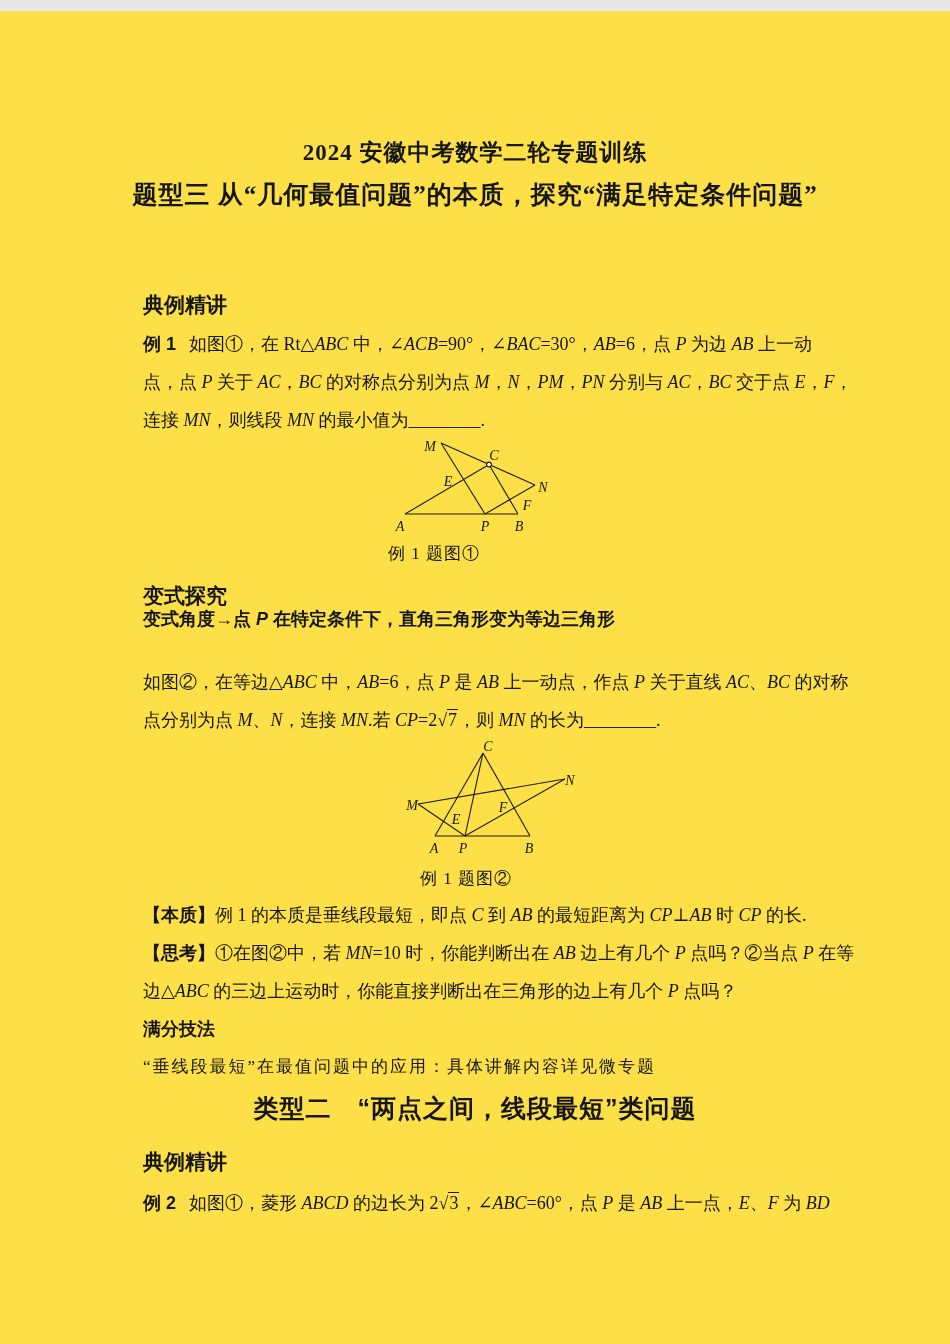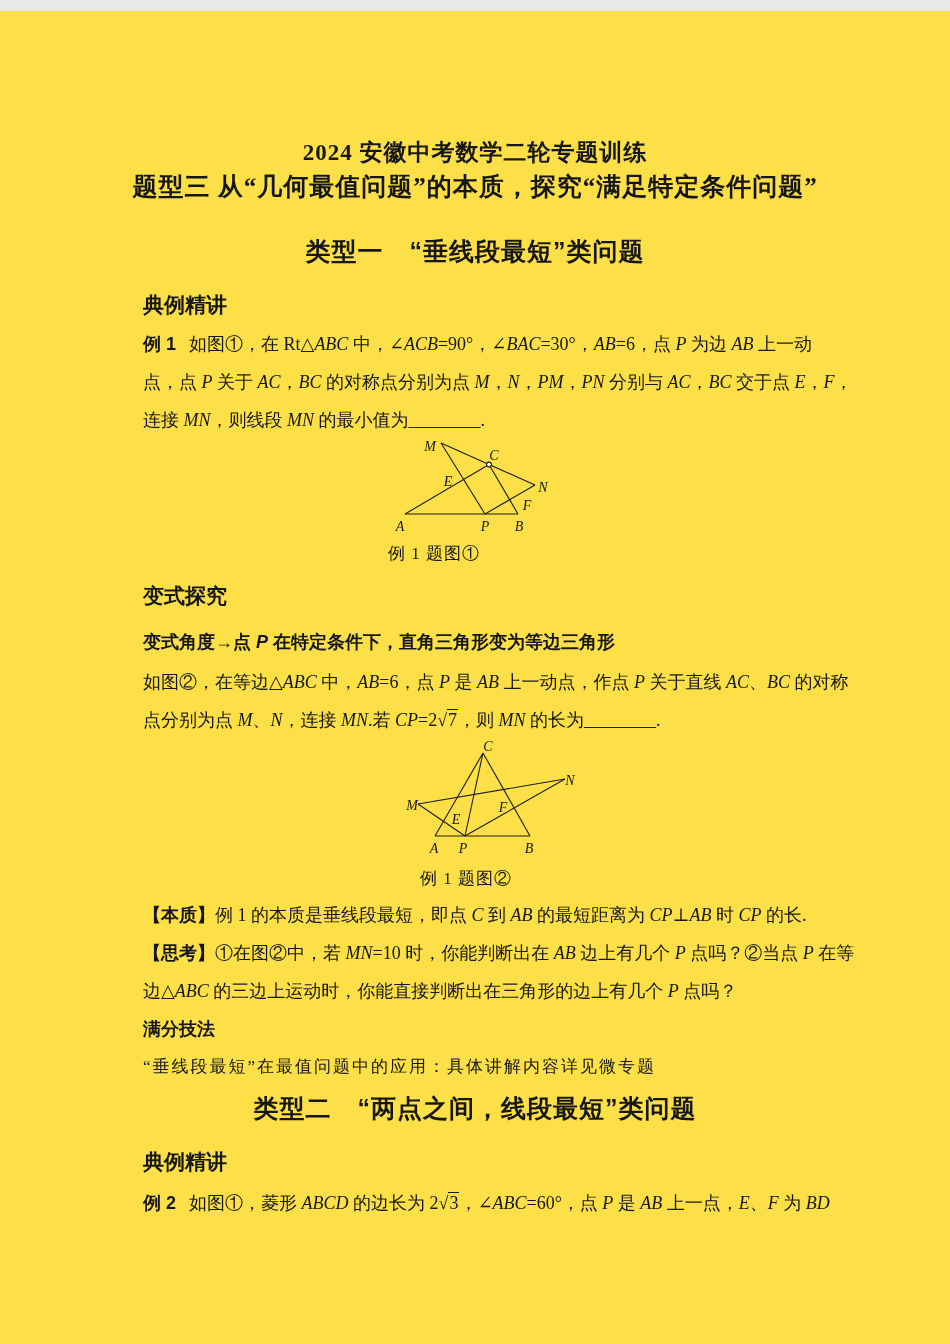--- a/index.html
+++ b/index.html
@@ -6,21 +6,21 @@
   .page{
     position:relative;width:950px;height:1344px;margin:11px auto;
     background:#fde047;color:#161616;
     font-family:"Liberation Serif","DejaVu Serif",serif;
     overflow:hidden;
   }
   .abs{position:absolute;}
   .center{left:0;width:950px;text-align:center;}
   .hei{font-family:"Liberation Sans","DejaVu Sans",sans-serif;font-weight:700;}
   .title{top:126px;font-size:23px;font-weight:700;letter-spacing:1px;}
-  .subtitle{top:159px;font-size:25px;font-weight:700;letter-spacing:1px;}
+  .subtitle{top:167px;font-size:25px;font-weight:700;letter-spacing:1px;}
   .typehead1{top:224px;font-size:25px;letter-spacing:1px;}
   .typehead2{top:1081px;font-size:25px;letter-spacing:1px;}
   .secthead{left:143px;font-size:21px;}
   .bline{left:143px;font-size:18px;white-space:nowrap;line-height:26px;}
   .exlabel{font-family:"Liberation Sans","DejaVu Sans",sans-serif;font-weight:700;margin-right:13px;}
   .blabel{font-family:"Liberation Sans","DejaVu Sans",sans-serif;font-weight:700;}
   .anglehead{left:143px;font-size:18px;font-family:"Liberation Sans","DejaVu Sans",sans-serif;font-weight:700;white-space:nowrap;}
   .kai{left:143px;font-size:17px;letter-spacing:2px;white-space:nowrap;}
   .caption{font-size:17px;text-align:left;letter-spacing:1px;}
   i{font-style:italic;}
@@ -31,21 +31,20 @@
   }
 </style>
 </head>
 <body>
 
 <div class="page">
 
   <div class="abs center title">2024 安徽中考数学二轮专题训练</div>
   <div class="abs center subtitle">题型三 从“几何最值问题”的本质，探究“满足特定条件问题”</div>
 
-  <div class="abs center hei typehead1">类型一　“垂线段最短”类问题</div>
 
   <div class="abs hei secthead" style="top:280px">典例精讲</div>
 
   <div class="abs bline" style="top:320px">
     <span class="exlabel">例 1</span><span>如图①，在 Rt△<i>ABC</i> 中，∠<i>ACB</i>=90°，∠<i>BAC</i>=30°，<i>AB</i>=6，点 <i>P</i> 为边 <i>AB</i> 上一动</span>
   </div>
   <div class="abs bline" style="top:396px">
     <span>连接 <i>MN</i>，则线段 <i>MN</i> 的最小值为________.</span>
   </div>
   <div class="abs bline" style="top:358px">
@@ -69,21 +68,21 @@
       <text x="155" y="60">N</text>
       <text x="139" y="78">F</text>
       <text x="12" y="99">A</text>
       <text x="97" y="99">P</text>
       <text x="131" y="99">B</text>
     </g>
   </svg>
   <div class="abs caption" style="left:388px;top:531px;width:172px">例 1 题图①</div>
 
   <div class="abs hei secthead" style="top:571px">变式探究</div>
-  <div class="abs anglehead" style="top:619px">变式角度→点 <i>P</i> 在特定条件下，直角三角形变为等边三角形</div>
+  <div class="abs anglehead" style="top:596px">变式角度→点 <i>P</i> 在特定条件下，直角三角形变为等边三角形</div>
 
   <div class="abs bline" style="top:658px">
     <span>如图②，在等边△<i>ABC</i> 中，<i>AB</i>=6，点 <i>P</i> 是 <i>AB</i> 上一动点，作点 <i>P</i> 关于直线 <i>AC</i>、<i>BC</i> 的对称</span>
   </div>
   <div class="abs bline" style="top:696px">
     <span>点分别为点 <i>M</i>、<i>N</i>，连接 <i>MN</i>.若 <i>CP</i>=2<span class="sqrt">√<span class="rad">7</span></span>，则 <i>MN</i> 的长为________.</span>
   </div>
 
   <svg class="abs" style="left:403px;top:723px" width="185" height="125" viewBox="0 0 185 125">
     <g stroke="#1c1c1c" stroke-width="1.1" fill="none">

